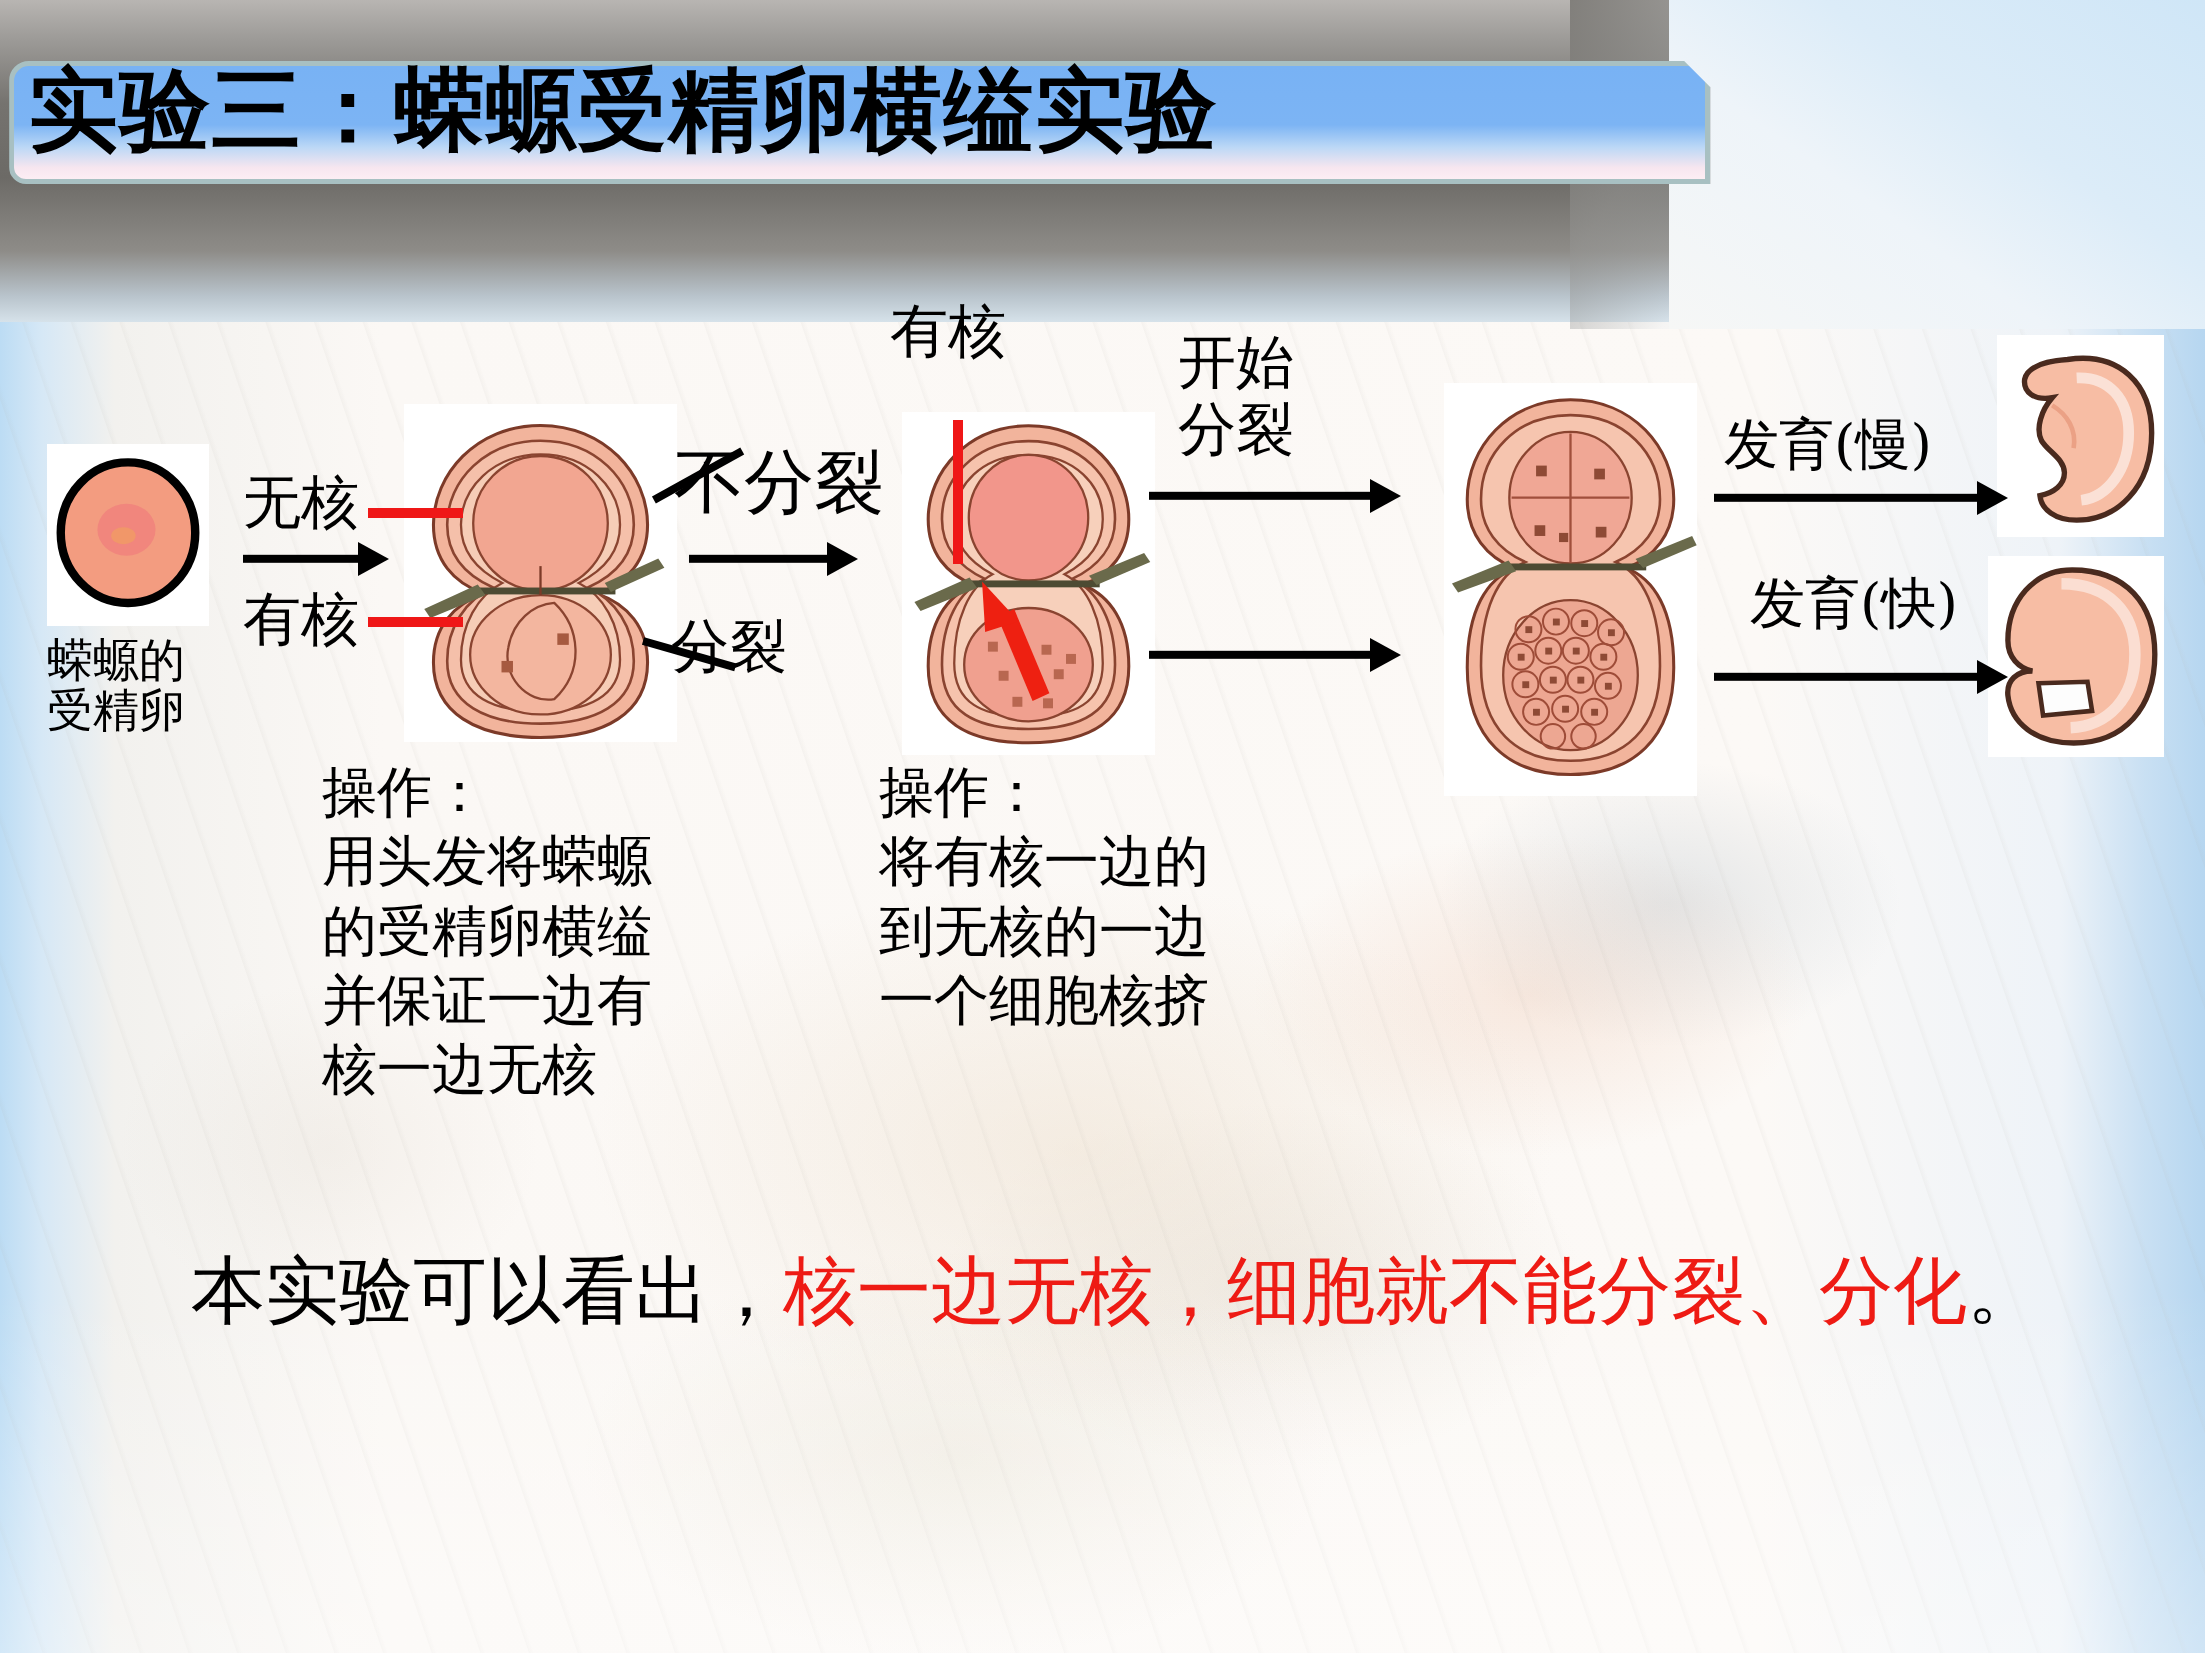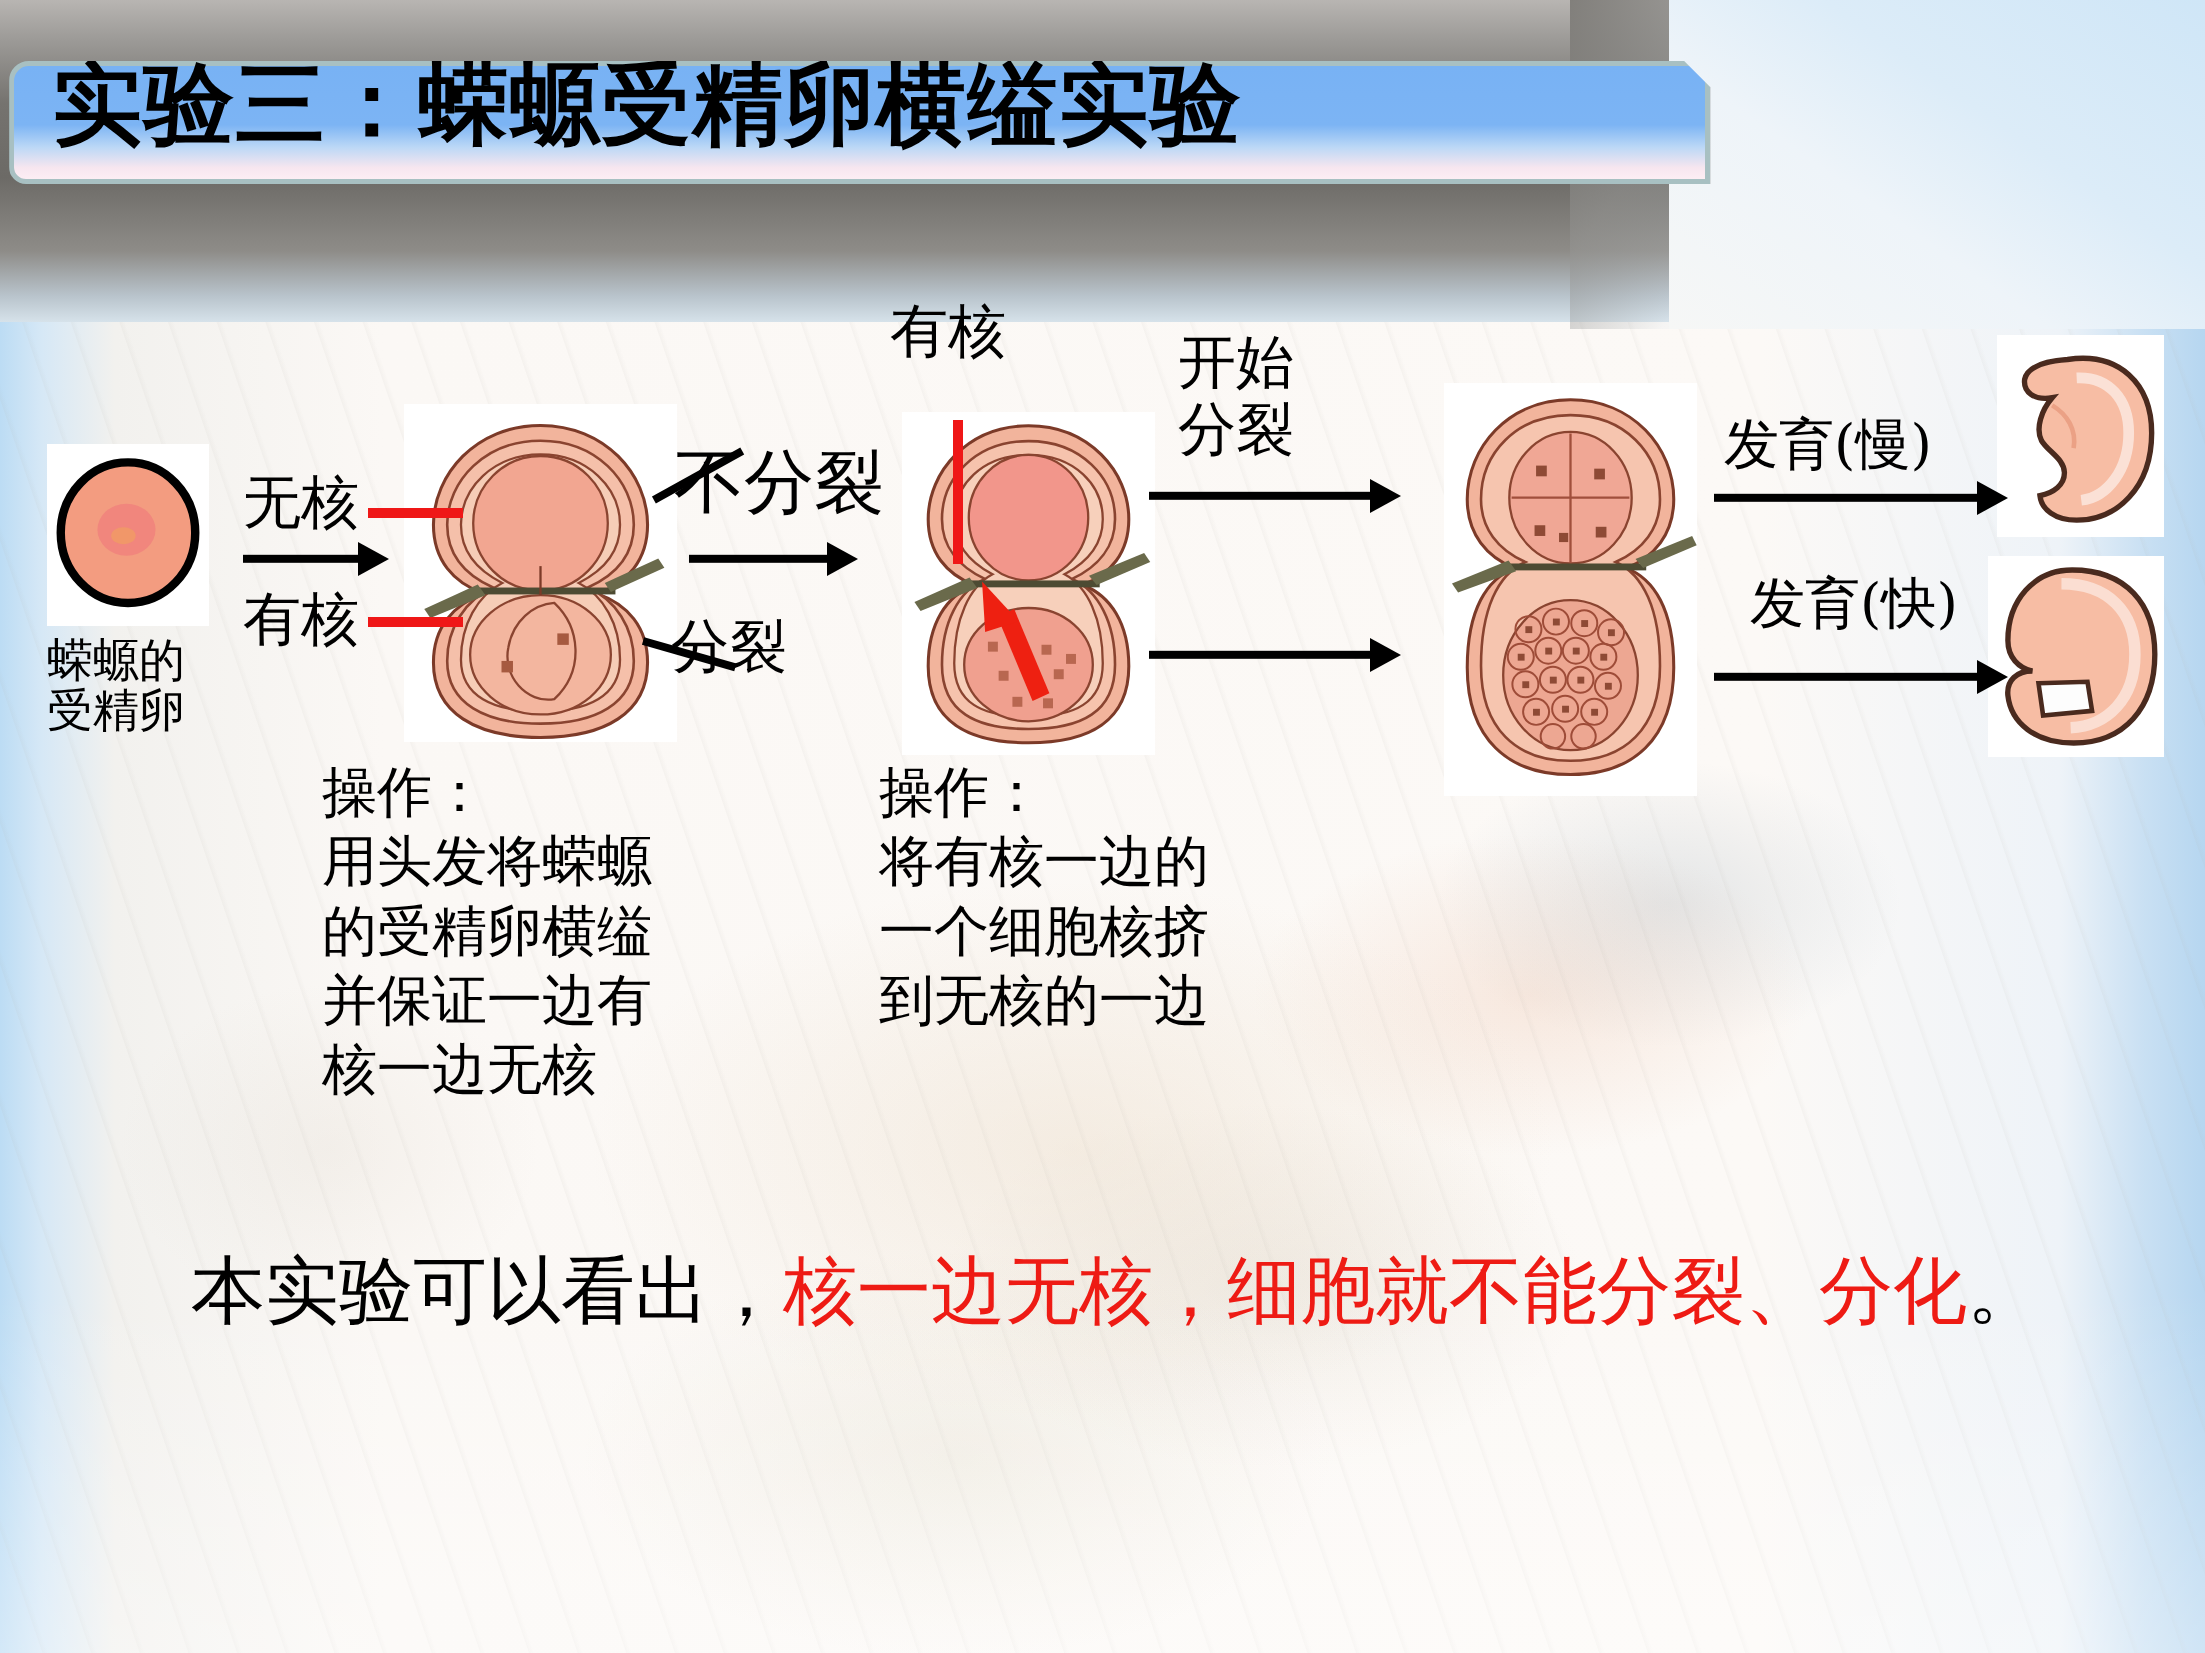--- a/index.html
+++ b/index.html
@@ -49,23 +49,23 @@
     position:absolute;left:9.2px;top:61px;width:1701px;height:123px;z-index:6;
     background:linear-gradient(180deg,#78b2f4 0%,#7cb4f4 52%,#bcd8f6 72%,#f7e6ef 90%,#fdeef4 100%);
     border:5.4px solid #a8c0c2;
     box-sizing:border-box;
     border-radius:20px 0 0 17px;
     clip-path:polygon(0 0, calc(100% - 26px) 0, 100% 26px, 100% 100%, 0 100%);
     box-shadow:20px 17px 0 0 rgba(42,42,42,.62);
     display:flex;align-items:center;
   }
   #banner-title{
-    font-family:Liberation Mono, monospace;
+    font-family:Liberation Serif, serif;
     font-weight:bold;font-size:90px;line-height:1;color:#000;
-    margin-left:38px;letter-spacing:1.5px;white-space:nowrap;
+    margin-left:14px;letter-spacing:1.5px;white-space:nowrap;
     transform:translateY(-12.3px);
   }
 
   
   .cn{font-family:"DejaVu Serif","Liberation Serif",serif;color:#000;font-weight:400;}
   .pic-box{background:#fff;position:absolute;}
 
   
   .arrow{position:absolute;height:0;}
   .arrow .shaft{position:absolute;left:0;top:50%;height:8.4px;background:#000;transform:translateY(-50%);}
@@ -321,20 +321,20 @@
   <div>操作：</div>
   <div>用头发将蝾螈</div>
   <div>的受精卵横缢</div>
   <div>并保证一边有</div>
   <div>核一边无核</div>
 </div>
 
 <div class="cn" style="position:absolute;left:879px;top:758px;font-size:55px;line-height:1.26;z-index:8;">
   <div>操作：</div>
   <div>将有核一边的</div>
+  <div>到无核的一边</div>
   <div>一个细胞核挤</div>
-  <div>到无核的一边</div>
 </div>
 
 <div class="cn" style="position:absolute;left:191px;top:1242px;width:1976px;font-size:74px;line-height:1.32;z-index:8;">
   <span>本实验可以看出，</span><span style="color:#ee1b14;">核一边无核，细胞就不能分裂、分化</span><span>。</span>
 </div>
 
 
 </body></html>

